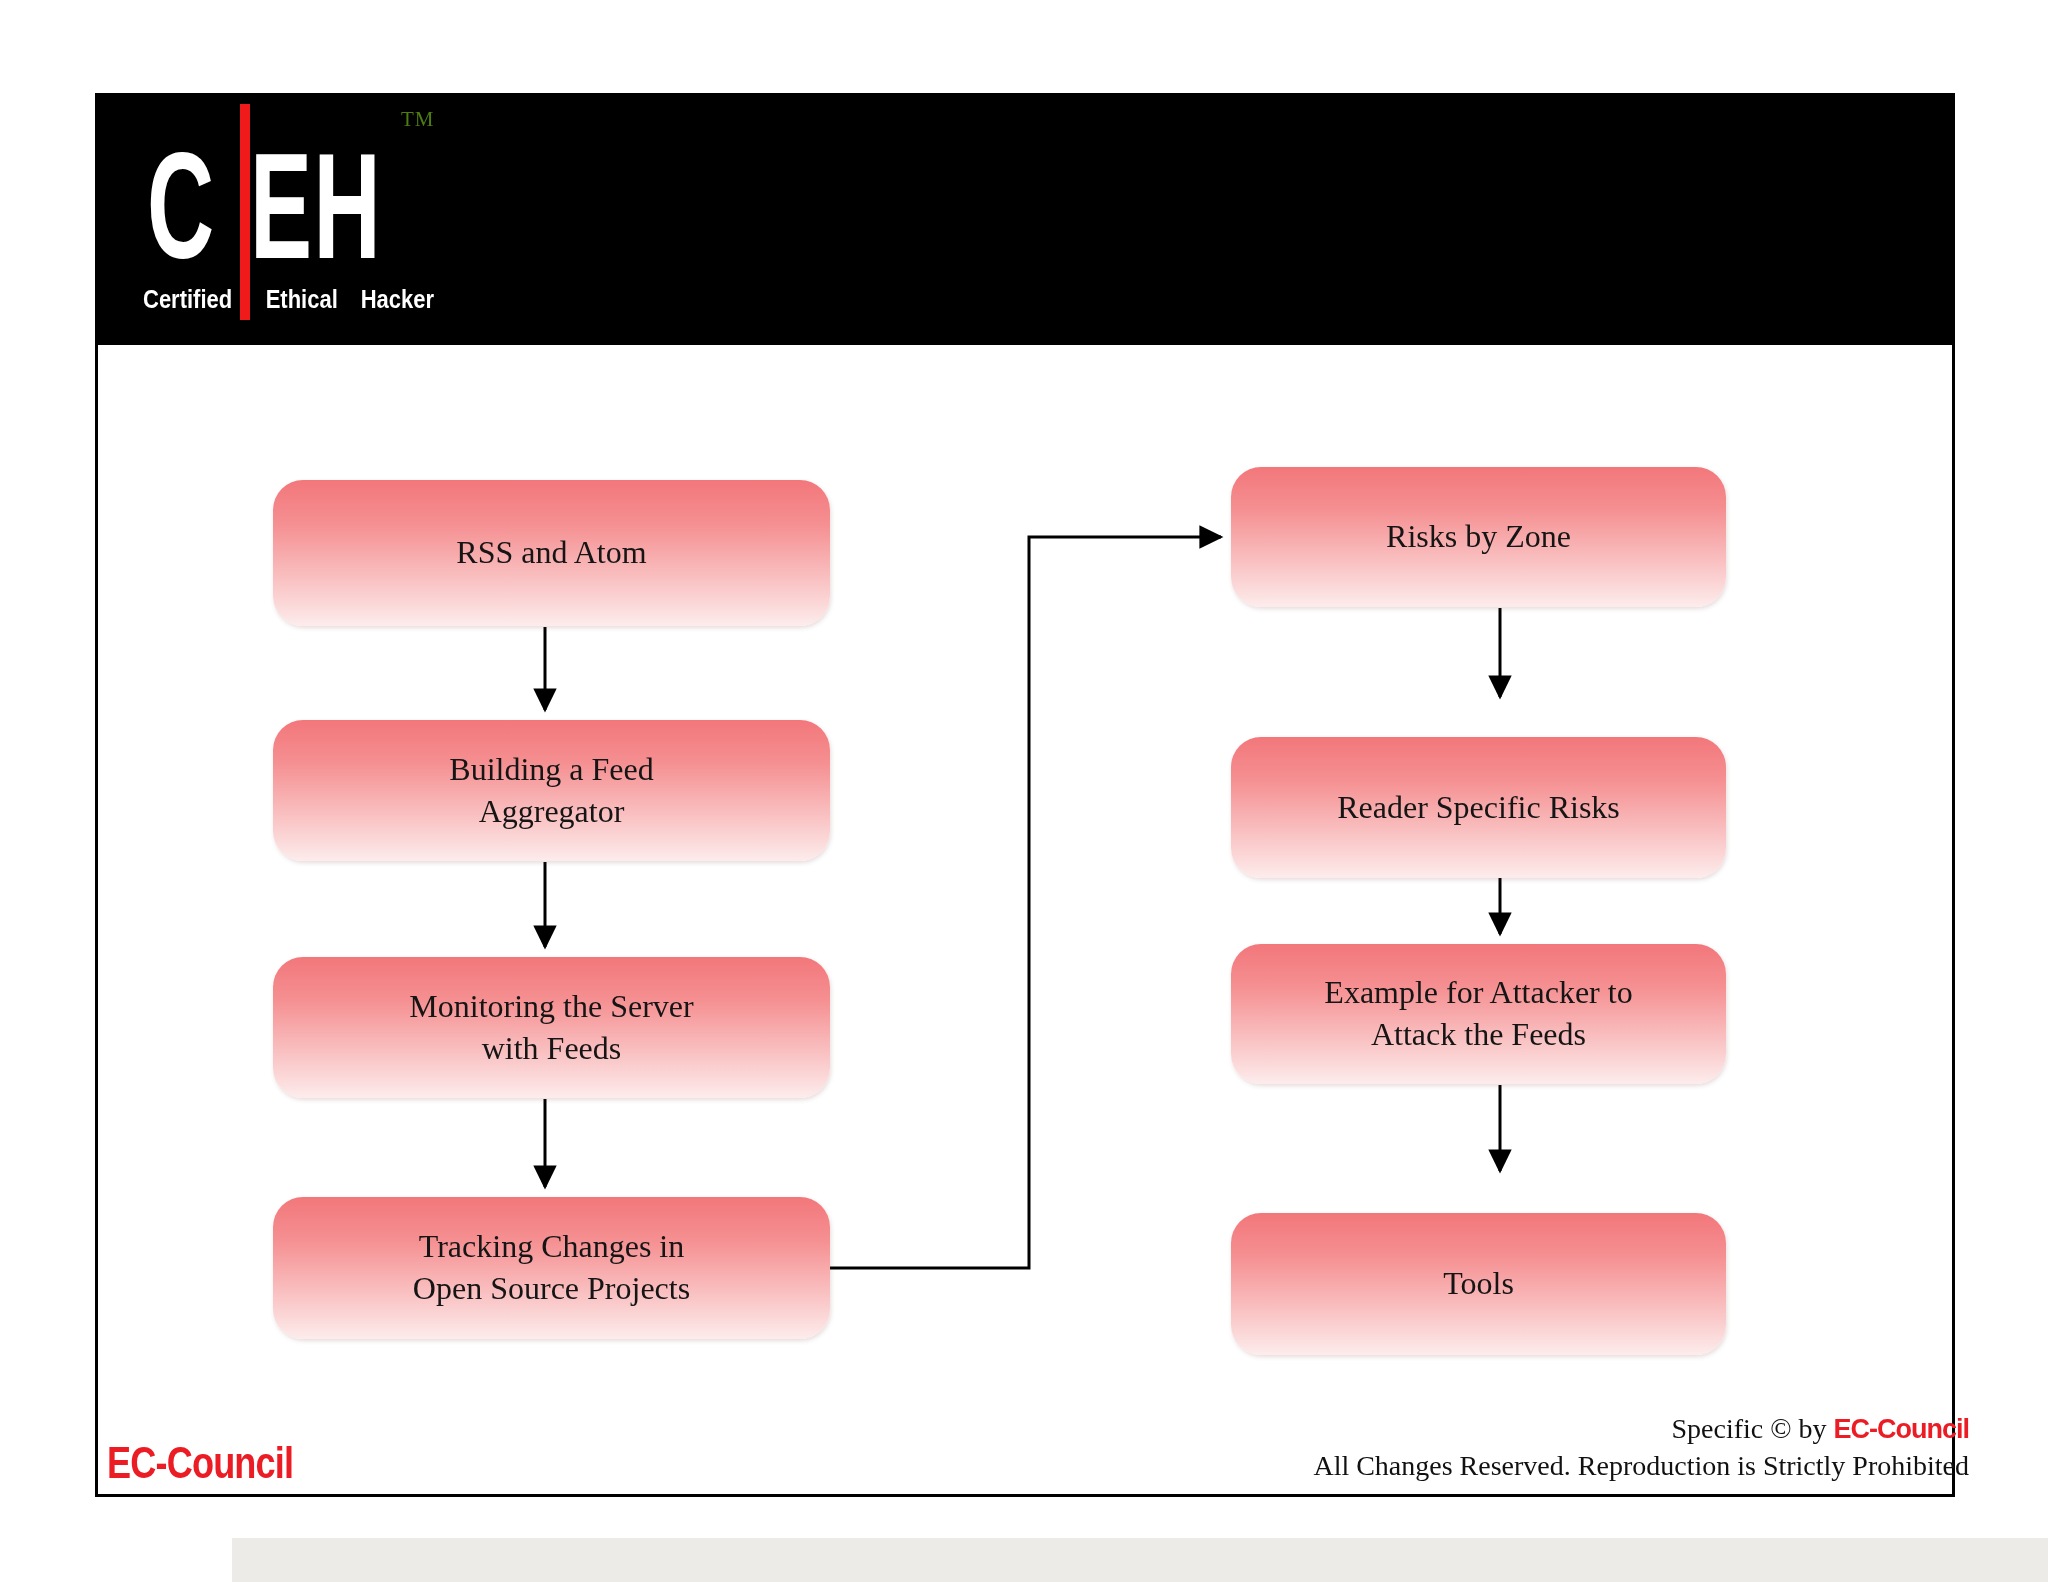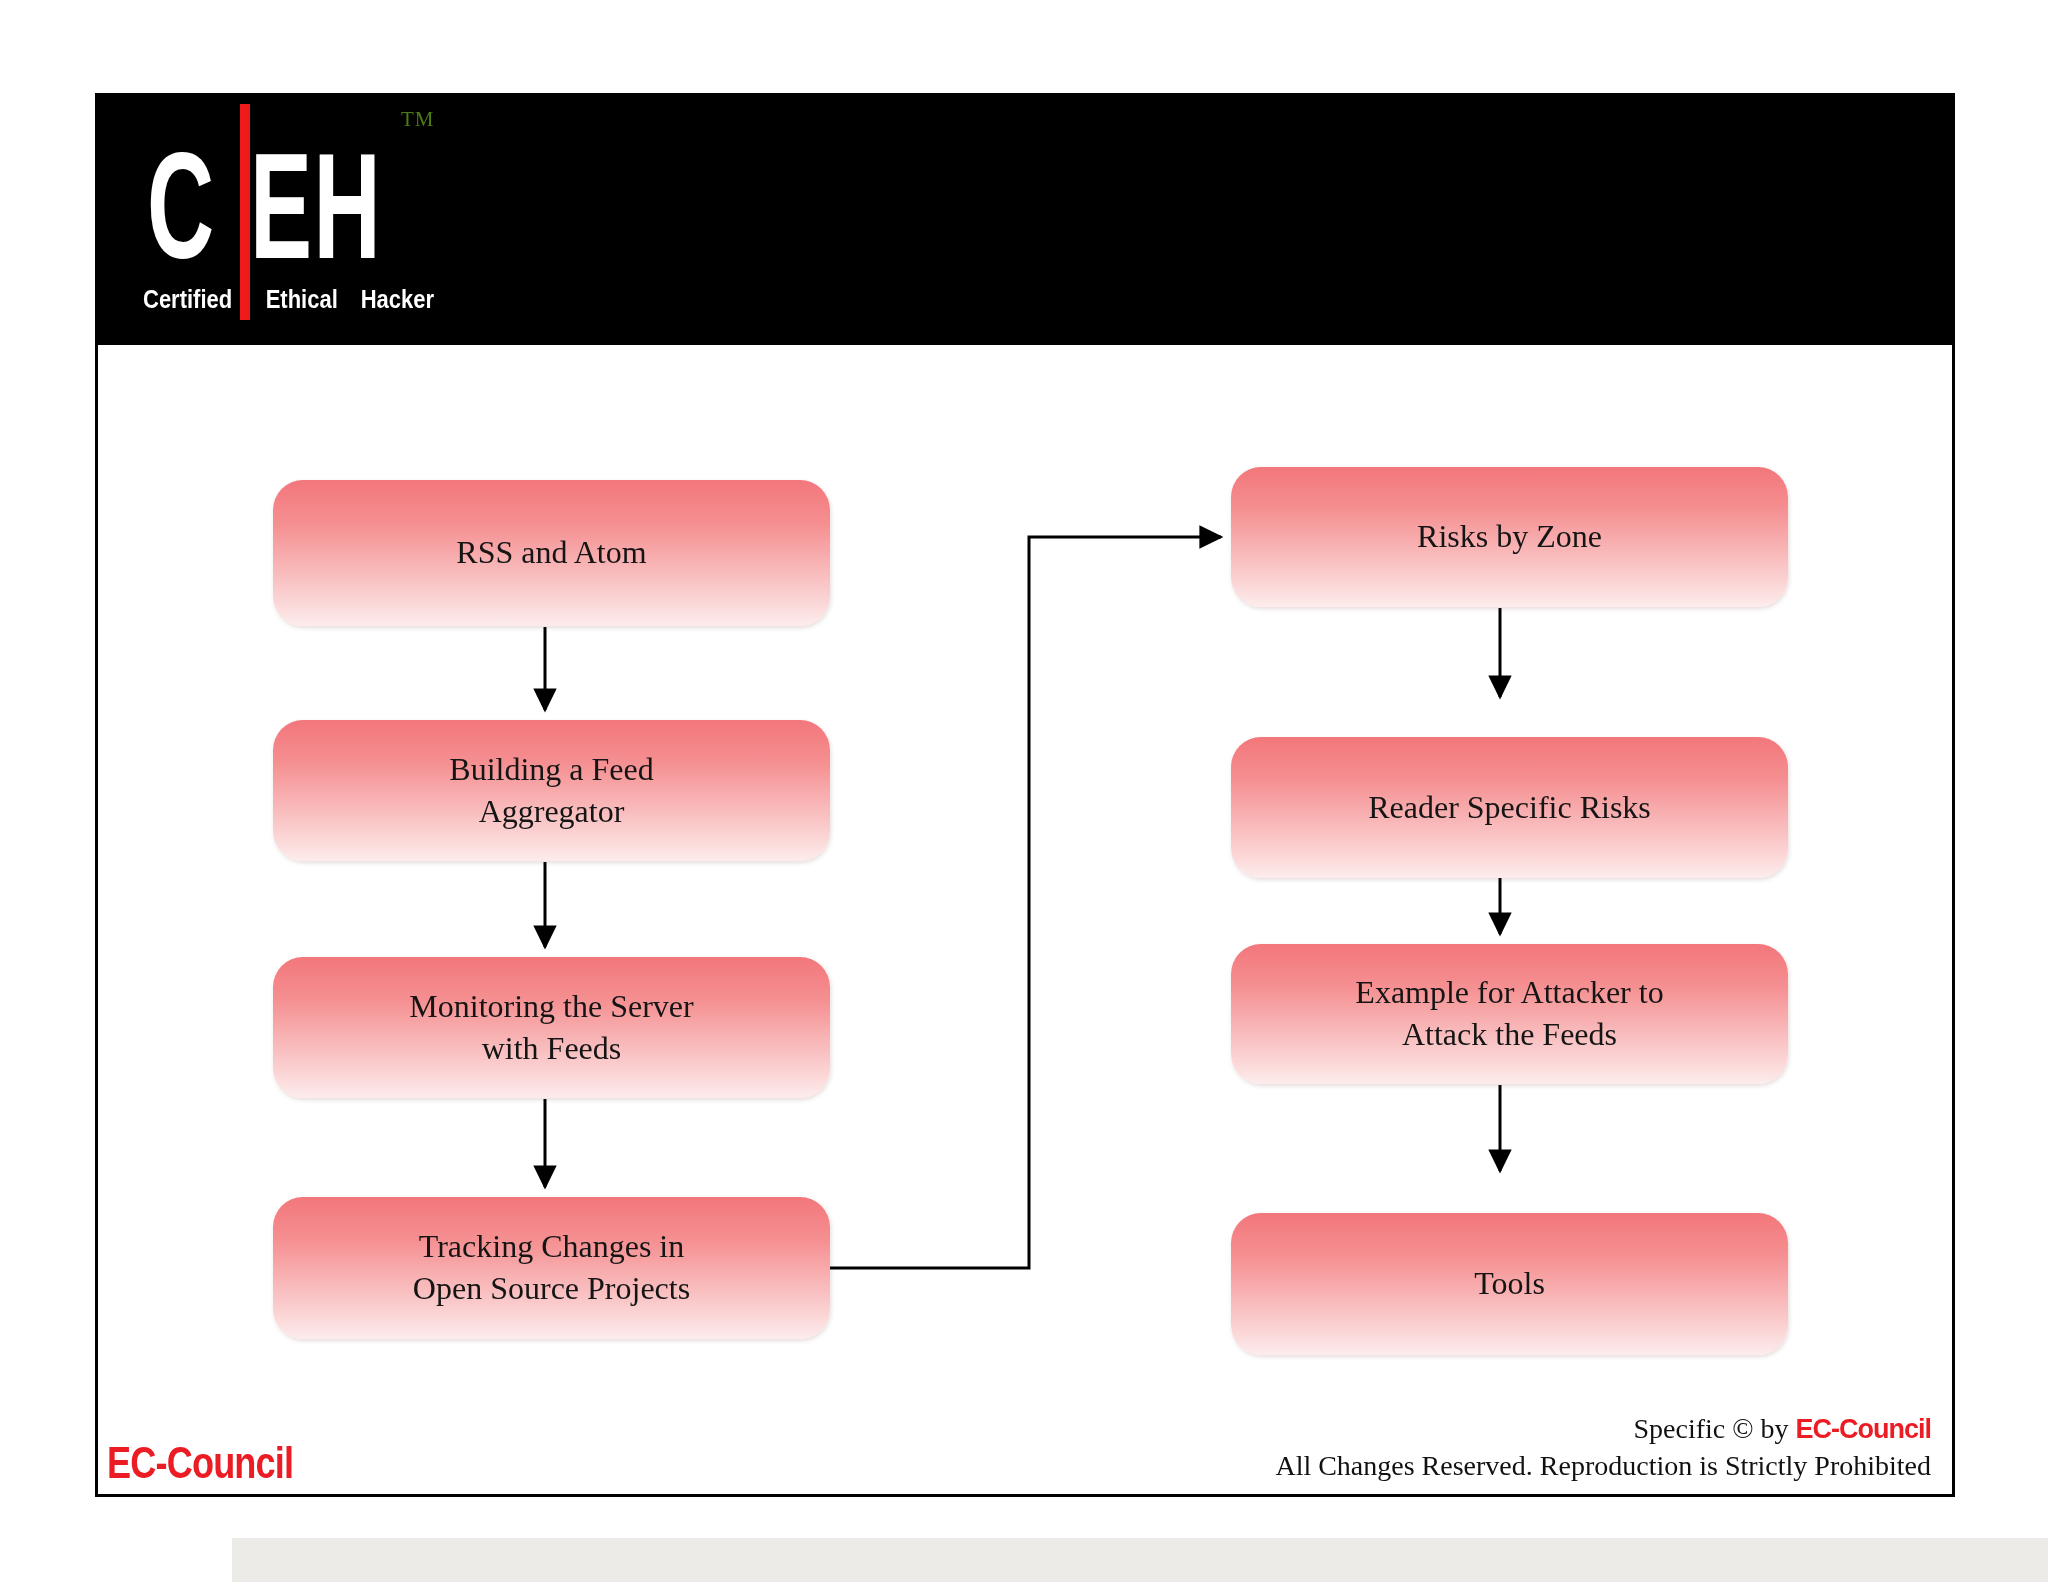--- a/index.html
+++ b/index.html
@@ -1,20 +1,20 @@
 <!DOCTYPE html>
 <html><head>
 <meta charset="utf-8">
 <style>
   html,body{margin:0;padding:0;background:#ffffff;}
   body{width:2048px;height:1582px;position:relative;overflow:hidden;
        font-family:"Liberation Serif", serif;}
 
   
-  .slide{position:absolute;left:95px;top:93px;width:1860px;height:1404px;}
+  .slide{position:absolute;left:95px;top:93px;width:1860px;height:1404px;padding-left:38px;}
   .content-area{position:absolute;left:0;top:252px;width:1854px;height:1149px;
                 background:#ffffff;border:3px solid #000;border-top:none;}
 
   
   .header{position:absolute;left:0;top:0;width:1860px;height:252px;background:#000000;}
   .ceh-logo{position:absolute;left:0;top:0;width:360px;height:252px;color:#fff;}
   .ceh-letters{position:absolute;top:38px;left:52px;
                font-family:"Liberation Sans", sans-serif;font-weight:800;
                font-size:150px;line-height:1;letter-spacing:2px;
                transform:scaleX(0.62);transform-origin:left top;white-space:nowrap;}
@@ -33,21 +33,21 @@
                white-space:nowrap;}
 
   
   .flow-box{position:absolute;border-radius:30px;
             background:linear-gradient(to bottom,#f2777b 0%,#f58f91 30%,#f9bdbe 65%,#fdecec 100%);
             box-shadow:1px 2px 4px rgba(120,60,60,0.18);
             display:flex;align-items:center;justify-content:center;text-align:center;
             font-size:32px;line-height:1.3;color:#151515;white-space:pre-line;
             padding:0 18px;box-sizing:border-box;}
   .col-left{left:178px;width:557px;}
-  .col-right{left:1136px;width:557px;}
+  .col-right{left:1136px;width:495px;}
   #lbox0{top:387px;height:146px;}
   #lbox1{top:627px;height:141px;}
   #lbox2{top:864px;height:141px;}
   #lbox3{top:1104px;height:142px;}
   #rbox0{top:374px;height:140px;}
   #rbox1{top:614px;height:141px;margin-top:30px;}
   #rbox2{top:851px;height:140px;}
   #rbox3{top:1120px;height:142px;}
 
   .flow-svg{position:absolute;left:0;top:0;width:1860px;height:1404px;pointer-events:none;}

